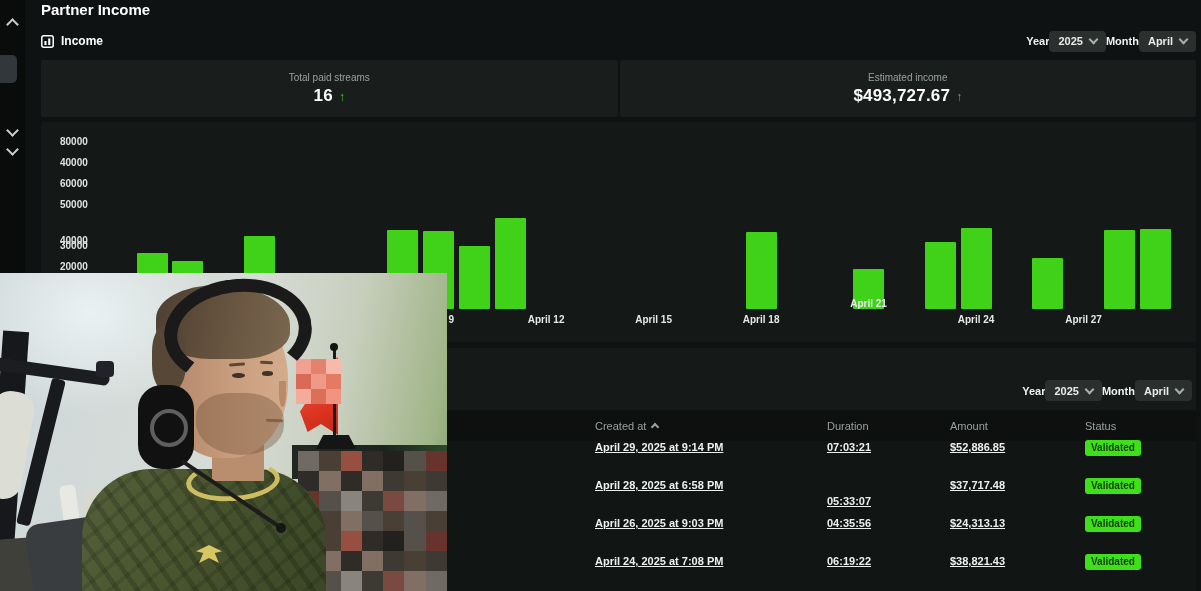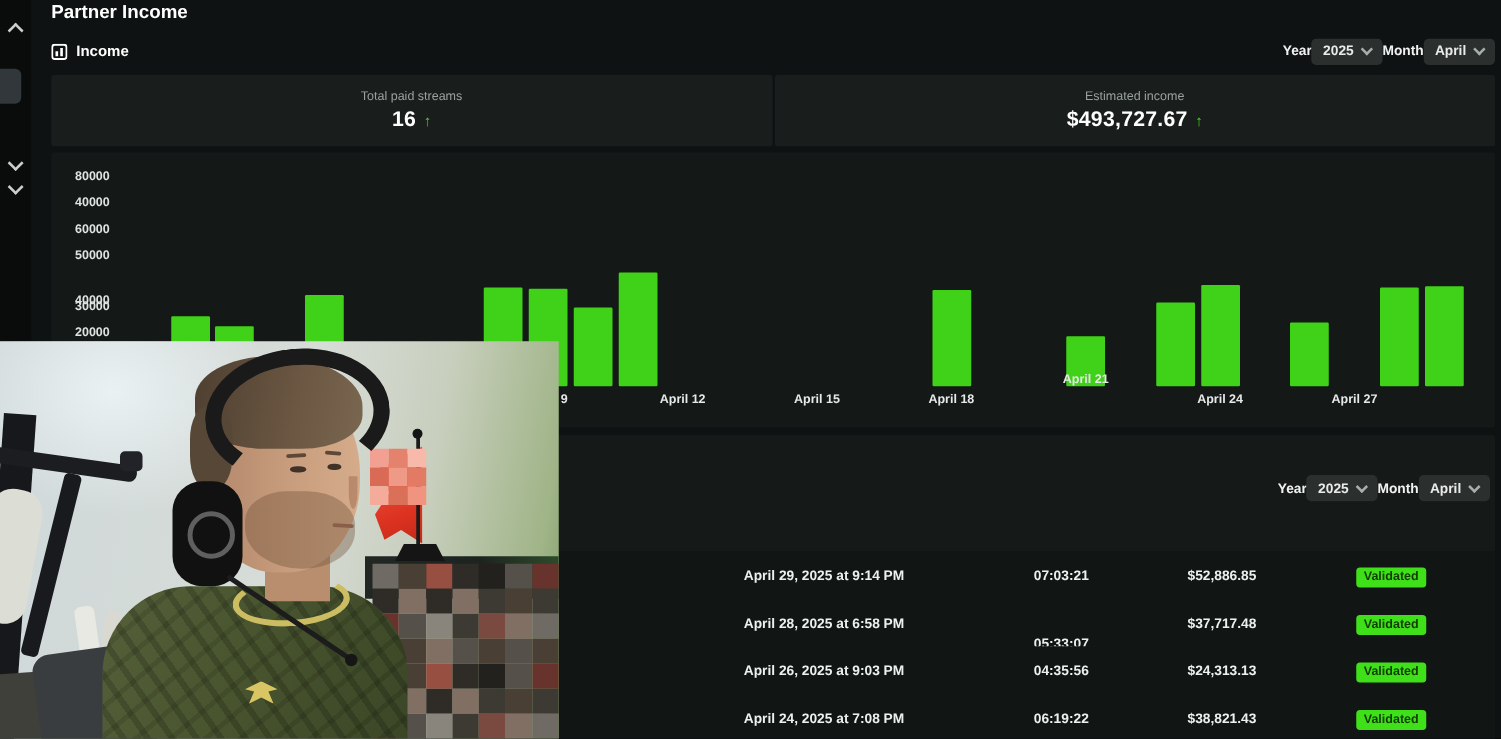--- a/index.html
+++ b/index.html
@@ -41,21 +41,21 @@
   .xtick{position:absolute;transform:translateX(-50%);font-size:10px;font-weight:bold;color:#e7e9e8;white-space:nowrap;}
 
   
   #table-panel{position:absolute;left:41px;top:348px;width:1155px;height:243px;background:#151918;border-radius:2px;}
   #table-filters{position:absolute;right:4px;top:32px;}
   #thead{position:absolute;left:0;top:62px;width:1155px;height:31px;background:#0d100f;border-top:1px solid #20262425;border-bottom:1px solid #232928;}
   .th{position:absolute;top:9px;font-size:11px;color:#97a19e;display:flex;align-items:center;gap:6px;}
   .th .chev{width:4px;height:4px;border-color:#97a19e;margin-top:2px;}
   #tbody{position:absolute;left:0;top:93px;width:1155px;}
   .trow{position:absolute;left:0;width:1155px;height:38px;background:#111514;border-bottom:1px solid #1f2423;cursor:pointer;}
-  .td{position:absolute;top:14px;font-size:11px;font-weight:bold;color:#eef0ef;}
+  .td{position:absolute;top:0;font-size:11px;font-weight:bold;color:#eef0ef;text-decoration:underline;}
   .badge{display:inline-block;background:#3fe01a;color:#113c02;font-size:10px;font-weight:bold;
          padding:3px 6px;border-radius:3px;line-height:1;margin-top:-3px;}
 
   
   #webcam{position:absolute;left:0;top:273px;width:447px;height:318px;overflow:hidden;z-index:50;
           background:linear-gradient(100deg,#cfd8da 0%,#d6dcd6 52%,#c9cfbe 72%,#9fb487 92%,#7c9a62 100%);}
   #webcam .glow{position:absolute;left:-40px;top:-60px;width:260px;height:200px;
           background:radial-gradient(closest-side,#eaf1f3,rgba(234,241,243,0));}
   .wc{position:absolute;}
   
@@ -194,20 +194,35 @@
       <button class="select-btn">
         <span>2025</span>
         <span class="chev down"></span>
       </button>
       <span class="filter-label">Month</span>
       <button class="select-btn">
         <span>April</span>
         <span class="chev down"></span>
       </button>
     </div>
+    <div id="thead">
+        <div class="th" style="left: 554px;">
+          <span>Created at</span>
+          <span class="chev up"></span>
+        </div>
+        <div class="th" style="left: 786px;">
+          <span>Duration</span>
+        </div>
+        <div class="th" style="left: 909px;">
+          <span>Amount</span>
+        </div>
+        <div class="th" style="left: 1044px;">
+          <span>Status</span>
+        </div>
+      </div>
     <div id="tbody">
         <div class="trow" style="top: 0px;">
           <div class="td" style="left: 554px;">April 29, 2025 at 9:14 PM</div>
           <div class="td" style="left: 786px;">07:03:21</div>
           <div class="td" style="left: 909px;">$52,886.85</div>
           <div class="td" style="left: 1044px;"><span class="badge" style="background: rgb(63, 224, 26);">Validated</span></div>
         </div>
         <div class="trow" style="top: 38px;">
           <div class="td" style="left: 554px;">April 28, 2025 at 6:58 PM</div>
           <div class="td" style="left: 786px; margin-top: 16px;">05:33:07</div>

